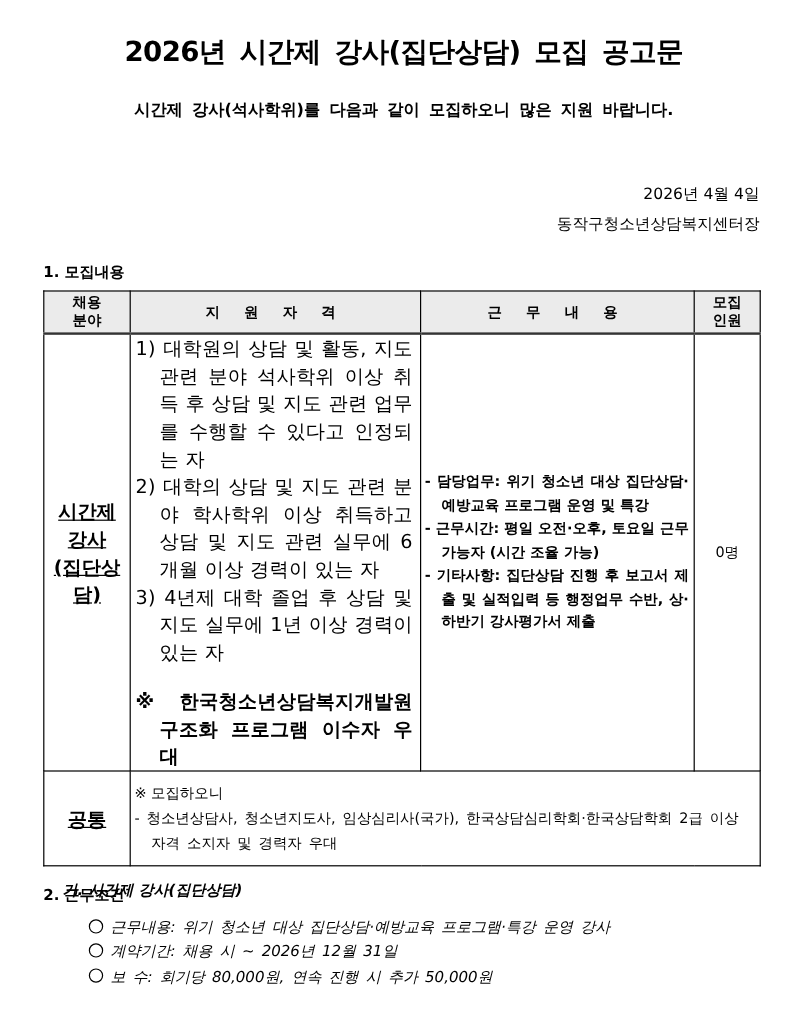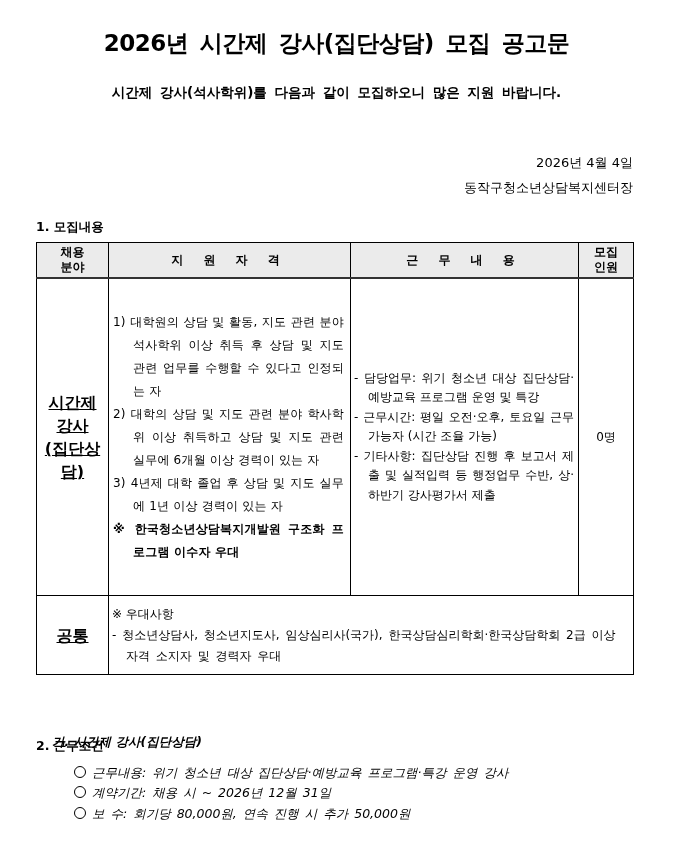--- a/index.html
+++ b/index.html
@@ -86,37 +86,39 @@
       text-align: center;
       font-weight: bold;
       line-height: 23px;
       font-size: 16px;
       text-decoration: underline;
     }
     .qual-cell {
       padding: 0 6px 0 4px !important;
       line-height: 23px;
       text-align: justify;
-      font-size: 12px;
+      font-size: 16px;
       letter-spacing: 0.2px;
     }
     .qual-item {
       padding-left: 20px;
       text-indent: -20px;
     }
     .qual-note {
+      margin-top: 18px;
       font-weight: bold;
       padding-left: 20px;
       text-indent: -20px;
     }
     .duty-cell {
       padding: 0 4px 0 3px !important;
       line-height: 19.5px;
       font-size: 12px;
       text-align: justify;
+      font-weight: bold;
     }
     .duty-item {
       padding-left: 14px;
       text-indent: -14px;
     }
     .count-cell {
       text-align: center;
       font-size: 12px;
     }
     tr.main-row td { height: 316px; }
@@ -214,21 +216,21 @@
     <td class="duty-cell">
       <div class="duty-item">- 담당업무: 위기 청소년 대상 집단상담·예방교육 프로그램 운영 및 특강</div>
       <div class="duty-item">- 근무시간: 평일 오전·오후, 토요일 근무가능자 (시간 조율 가능)</div>
       <div class="duty-item">- 기타사항: 집단상담 진행 후 보고서 제출 및 실적입력 등 행정업무 수반, 상·하반기 강사평가서 제출</div>
     </td>
     <td class="count-cell">0명</td>
   </tr>
   <tr class="common-row">
     <td class="field-cell">공통</td>
     <td colspan="3" class="common-cell">
-      <div>※ 우대사항</div>
+      <div>※ 모집하오니</div>
       <div class="common-item">- 청소년상담사, 청소년지도사, 임상심리사(국가), 한국상담심리학회·한국상담학회 2급 이상 자격 소지자 및 경력자 우대</div>
     </td>
   </tr>
 </tbody>
   </table>
 
 <div class="section-heading sec2">2. 근무조건</div>
 
 <div class="conditions">
   <div class="sub-heading">가. 시간제 강사(집단상담)</div>

